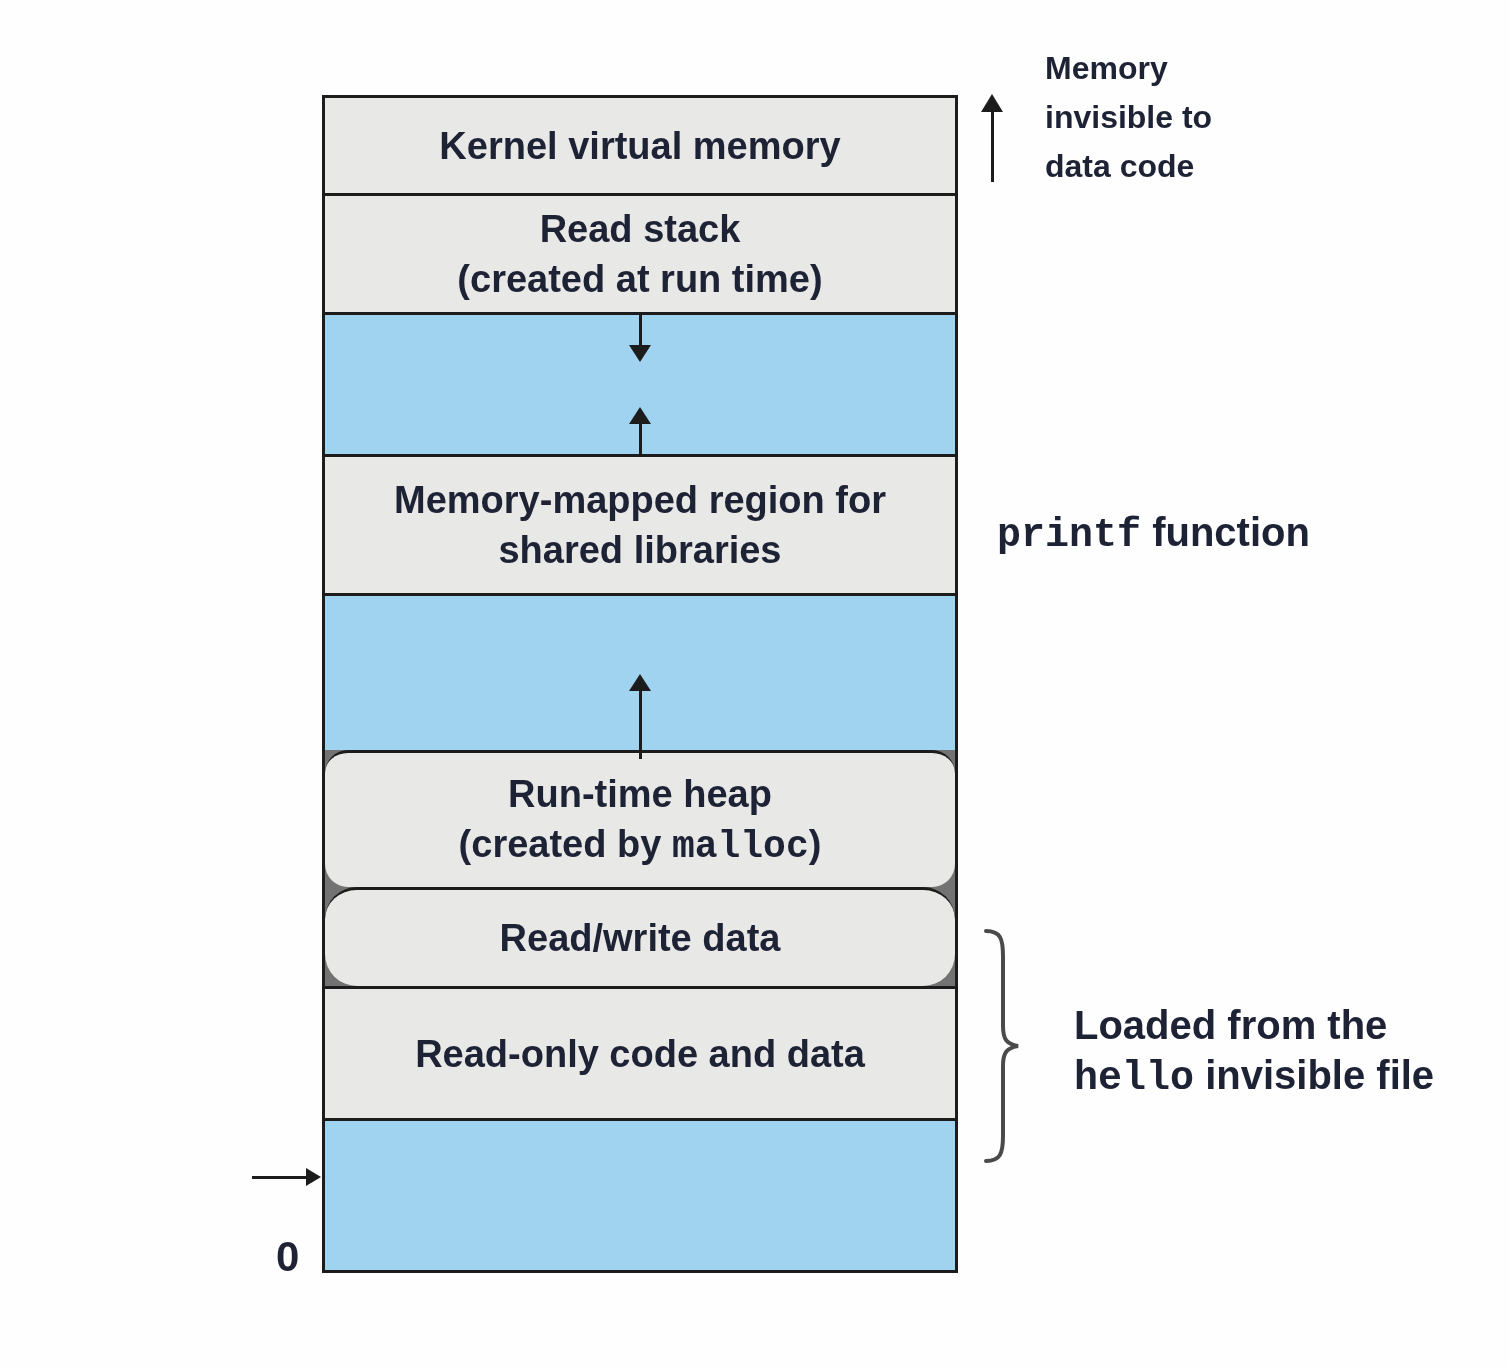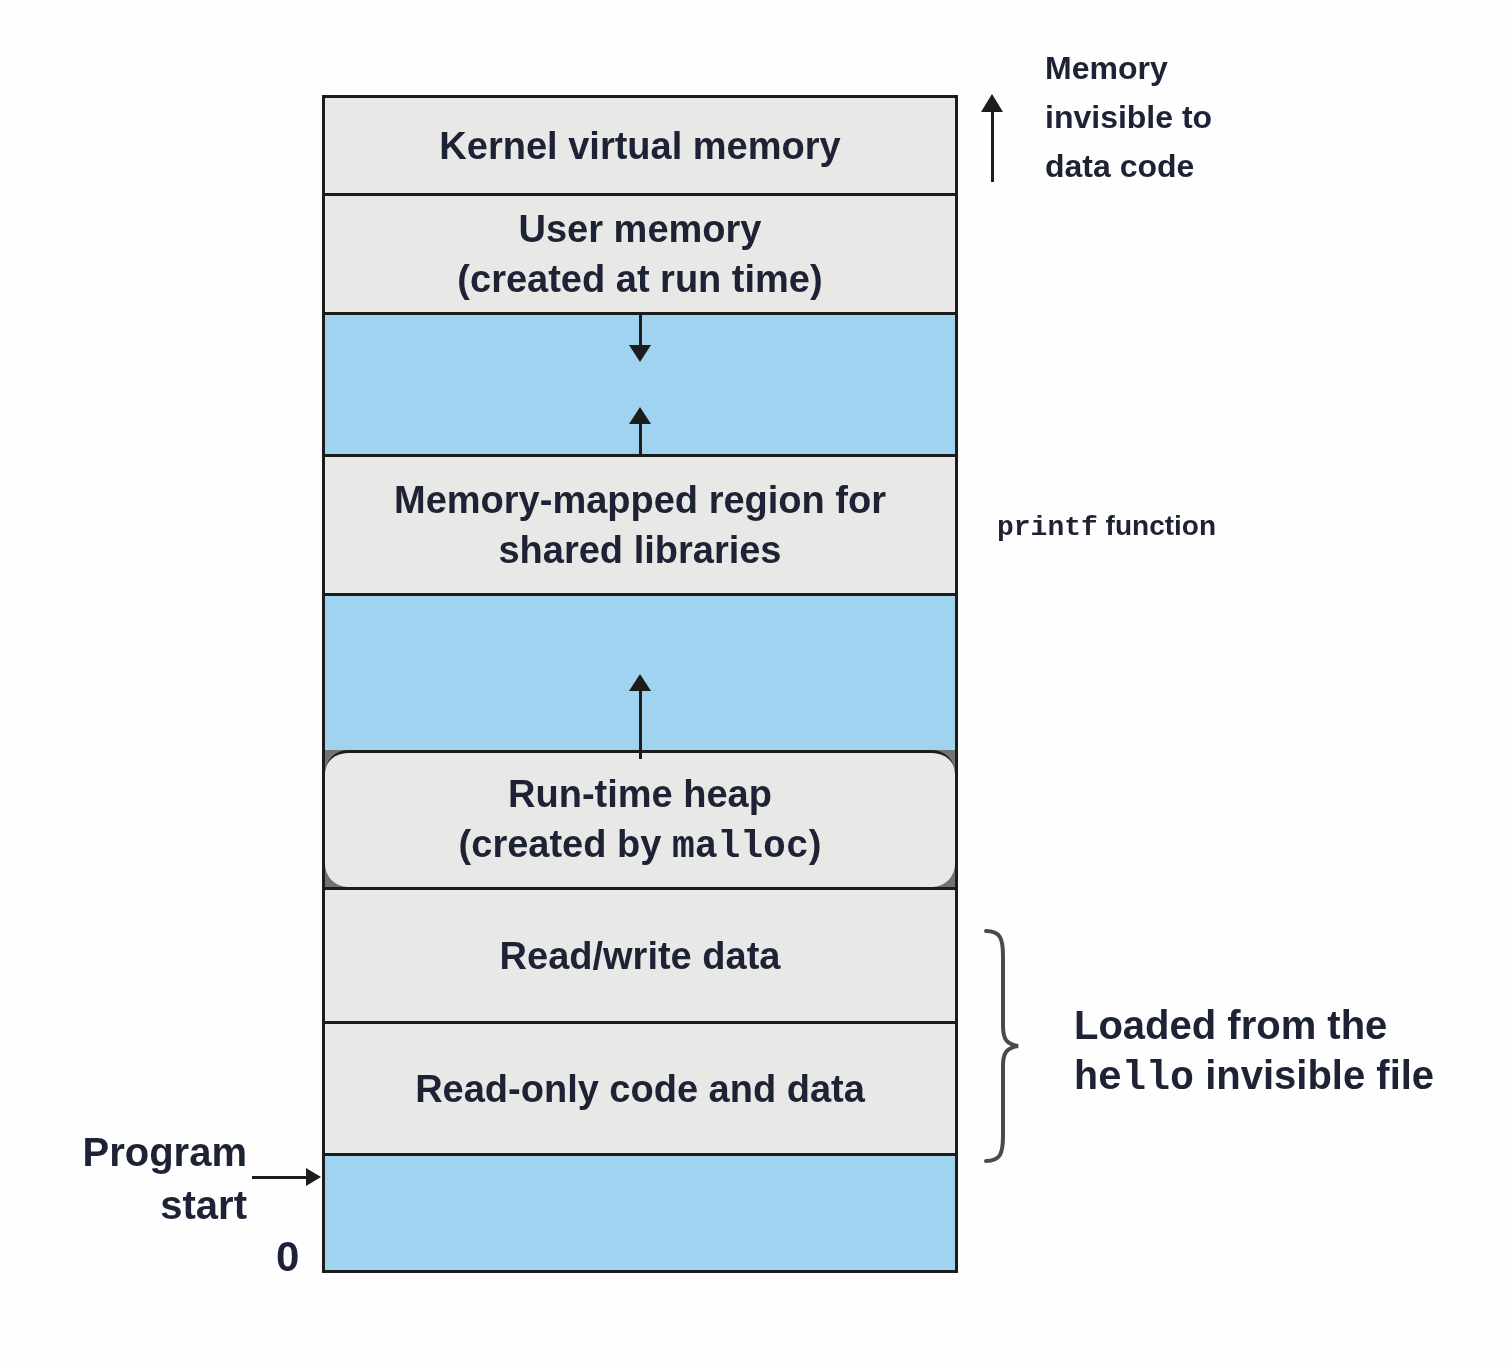--- a/index.html
+++ b/index.html
@@ -16,21 +16,21 @@
   .row{position:relative; width:100%; box-sizing:border-box;}
   .row + .row{border-top:3px solid #1c1c1c;}
   .gray{background:#e8e8e6;}
   .blue{background:#a0d3f0;}
   .r-kernel{height:95px;}
   .r-stack{height:119px;}
   .r-bluestack{height:142px;}
   .r-mmap{height:139px;}
   .r-blueheap{height:157px;}
   .r-heap{height:137px;border-radius:23px;}
-  .r-rw{height:134px;}
+  .r-rw{height:99px;border-radius:32px;}
   .r-ro{height:132px;}
   .r-bluebottom{flex:1;}
   .lblwrap{
     position:absolute; inset:0; display:flex; flex-direction:column;
     align-items:center; justify-content:center; text-align:center;
   }
   .lbl{font-size:38px; font-weight:700; line-height:50px; white-space:nowrap;}
   .mono{font-family:"Liberation Mono", monospace; font-weight:700;}
   
   .vline{position:absolute; width:3px; background:#1c1c1c; left:calc(50% - 1.5px);}
@@ -60,42 +60,42 @@
   
   .ps-line{position:absolute; left:252px; top:1176px; width:56px; height:3px; background:#1c1c1c;}
   .ps-head{
     position:absolute; left:306px; top:1168px; width:0; height:0;
     border-top:9px solid transparent; border-bottom:9px solid transparent;
     border-left:15px solid #1c1c1c;
   }
   
   .ann{position:absolute; font-weight:700;}
   .ann-invisible{left:1045px; top:44px; font-size:32px; line-height:49px;}
-  .ann-printf{left:997px; top:510px; font-size:28px; white-space:nowrap;text-align:right;}
+  .ann-printf{left:997px; top:510px; font-size:40px; white-space:nowrap;text-align:right;}
   .ann-loaded{left:1040px; top:1000px; font-size:40px; line-height:50px; white-space:nowrap;margin-left:34px;}
   .ann-program{left:57px; top:1126px; width:190px; text-align:right; font-size:40px; line-height:53px;}
   .ann-zero{left:276px; top:1233px; font-size:42px;}
   .brace-svg{position:absolute; left:980px; top:926px;}
 </style>
 </head>
 <body>
 
 <div class="canvas">
 
   <div class="membox">
 
     <div class="row gray r-kernel">
       <div class="lblwrap">
         <div class="lbl">Kernel virtual memory</div>
       </div>
     </div>
 
     <div class="row gray r-stack">
       <div class="lblwrap">
-        <div class="lbl">User memory</div>
+        <div class="lbl">Read stack</div>
         <div class="lbl">(created at run time)</div>
       </div>
     </div>
 
     <div class="row blue r-bluestack">
       <div class="vline stack-down-line"></div>
       <div class="head-down stack-down-head"></div>
       <div class="vline stack-up-line"></div>
       <div class="head-up stack-up-head"></div>
     </div>
@@ -147,22 +147,18 @@
 
   <svg class="brace-svg" width="42" height="240" viewBox="0 0 42 240">
     <path d="M6,5 C20,5 23,12 23,30 L23,100 C23,114 27,118 38,120 C27,122 23,126 23,140 L23,210 C23,228 20,235 6,235" fill="none" stroke="#4a4a4a" stroke-width="4" stroke-linecap="round"></path>
   </svg>
 
   <div class="ann ann-loaded">
     <div>Loaded from the</div>
     <div><span class="mono">hello</span><span> invisible file</span></div>
   </div>
 
-  <div class="ann ann-program">
-    <div>Program</div>
-    <div>start</div>
-  </div>
   <div class="ps-line"></div>
   <div class="ps-head"></div>
 
   <div class="ann ann-zero">0</div>
 
 </div>
 
 </body></html>

